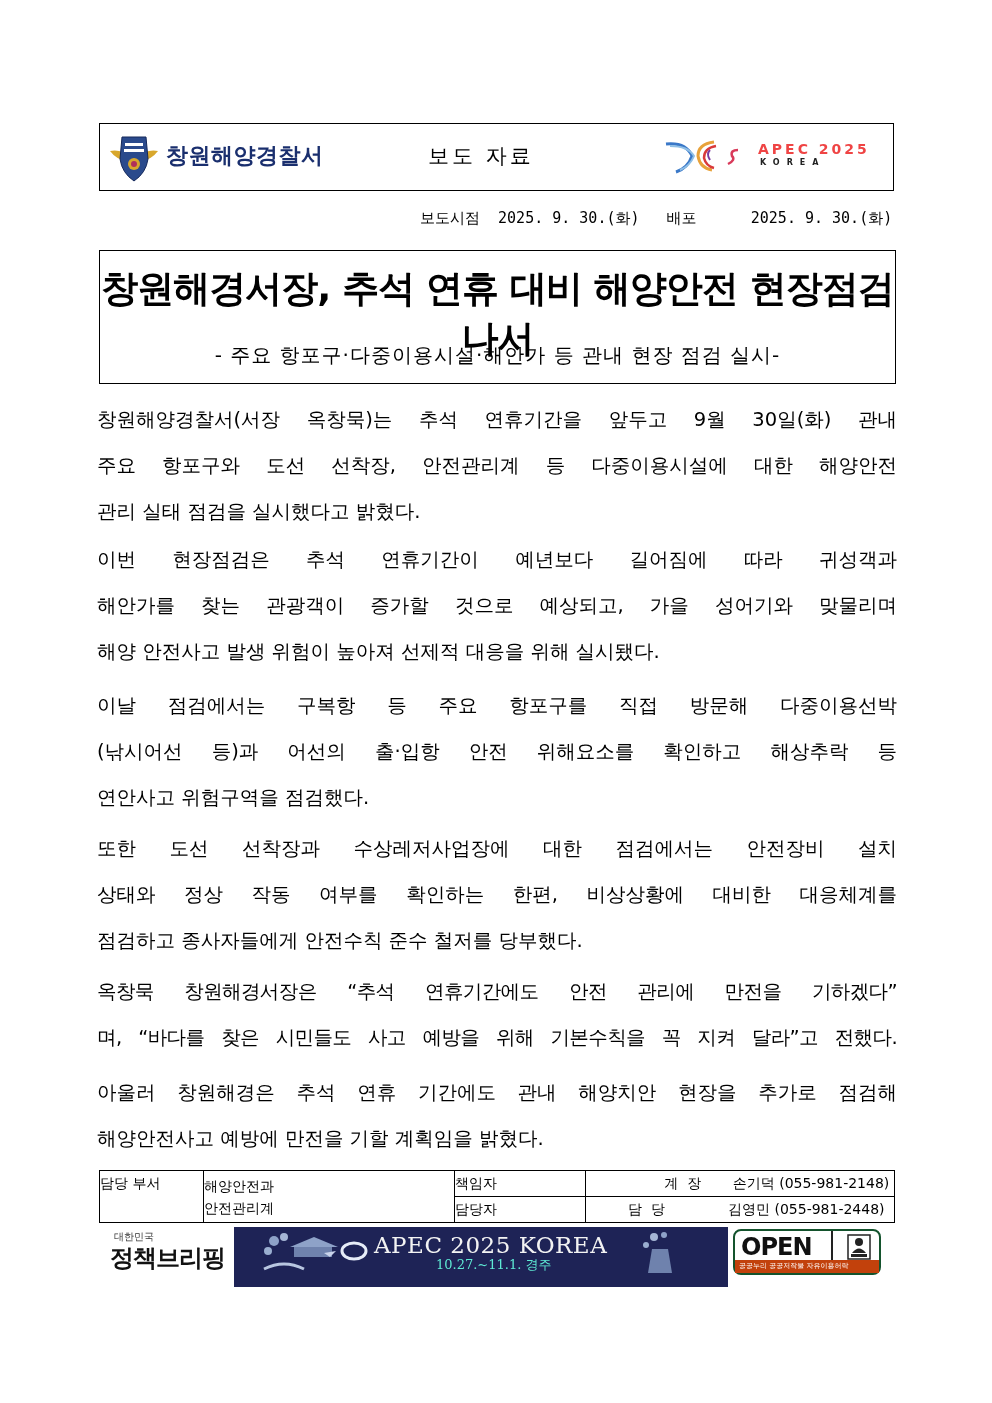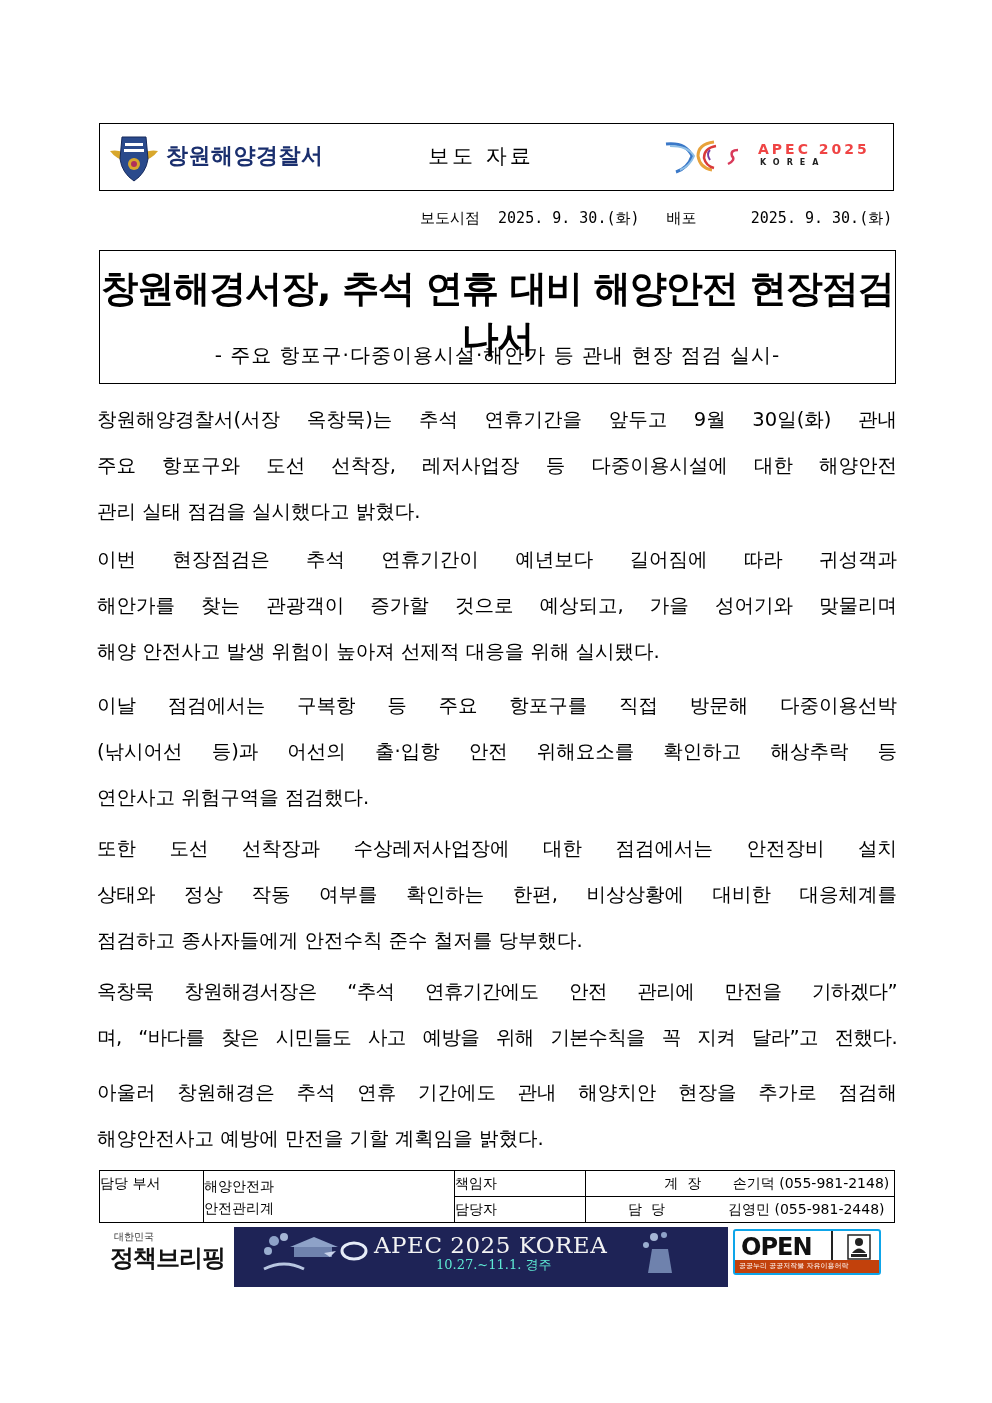--- a/index.html
+++ b/index.html
@@ -29,21 +29,21 @@
   .c-dept-label { width:103px; vertical-align:top !important; padding-top:4px !important; }
   .c-dept { width:250px; line-height:22px; }
   .c-role { width:130px; }
 
   .footer-brand { left:110px; top:1228px; width:118px; height:48px; }
   .fb-small { position:absolute; left:4px; top:2px; font-size:10px; color:#333; }
   .fb-big { position:absolute; left:0; top:14px; font-size:24px; font-weight:bold; color:#111; letter-spacing:-1px; }
   .banner { left:234px; top:1227px; width:494px; height:60px; background:#1e2356; overflow:hidden; }
   .banner-title { position:absolute; left:140px; top:5px; font-size:23px; font-family:"DejaVu Serif", serif; color:#f3f3f3; letter-spacing:0.5px; }
   .banner-date { position:absolute; left:202px; top:29px; font-size:13px; font-family:"DejaVu Serif", serif; color:#5eead4; }
-  .open-badge { left:733px; top:1229px; width:148px; height:46px; border:2px solid #0ea5e9; box-sizing:border-box; border-radius:3px; background:#fff; }
+  .open-badge { left:733px; top:1229px; width:148px; height:46px; border:2px solid #14532d; box-sizing:border-box; border-radius:8px; background:#fff; }
   .open-word { position:absolute; left:6px; top:2px; font-size:24px; font-weight:bold; color:#111; letter-spacing:-1px; }
   .open-div { position:absolute; left:96px; top:0; width:2px; height:31px; background:#222; }
   .open-bar { position:absolute; left:0; bottom:0; width:100%; height:13px; background:#c2410c; color:#fff; font-size:7px; line-height:13px; white-space:nowrap; padding-left:4px; box-sizing:border-box; }
 </style>
 </head>
 <body>
 
 <div class="abs header-box"></div>
 <div class="abs org-logo">
   <svg width="52" height="52" viewBox="0 0 52 52">
@@ -72,21 +72,21 @@
 <div class="abs apec-sub">KOREA</div>
 
 <div class="abs dates">보도시점  2025. 9. 30.(화)   배포      2025. 9. 30.(화)</div>
 
 <div class="abs title-box"></div>
 <div class="abs main-title">창원해경서장, 추석 연휴 대비 해양안전 현장점검 나서</div>
 <div class="abs sub-title">- 주요 항포구·다중이용시설·해안가 등 관내 현장 점검 실시-</div>
 
 <div class="para" style="top:397px;">
   <span class="line"> 창원해양경찰서(서장 옥창묵)는 추석 연휴기간을 앞두고 9월 30일(화) 관내</span>
-  <span class="line">주요 항포구와 도선 선착장, 레저사업장 등 다중이용시설에 대한 해양안전</span>
+  <span class="line">주요 항포구와 도선 선착장, 안전관리계 등 다중이용시설에 대한 해양안전</span>
   <span class="line last">관리 실태 점검을 실시했다고 밝혔다.</span>
 </div>
 <div class="para" style="top:537px;">
   <span class="line"> 이번 현장점검은 추석 연휴기간이 예년보다 길어짐에 따라 귀성객과</span>
   <span class="line">해안가를 찾는 관광객이 증가할 것으로 예상되고, 가을 성어기와 맞물리며</span>
   <span class="line last">해양 안전사고 발생 위험이 높아져 선제적 대응을 위해 실시됐다.</span>
 </div>
 <div class="para" style="top:683px;">
   <span class="line"> 이날 점검에서는 구복항 등 주요 항포구를 직접 방문해 다중이용선박</span>
   <span class="line">(낚시어선 등)과 어선의 출·입항 안전 위해요소를 확인하고 해상추락 등</span>

